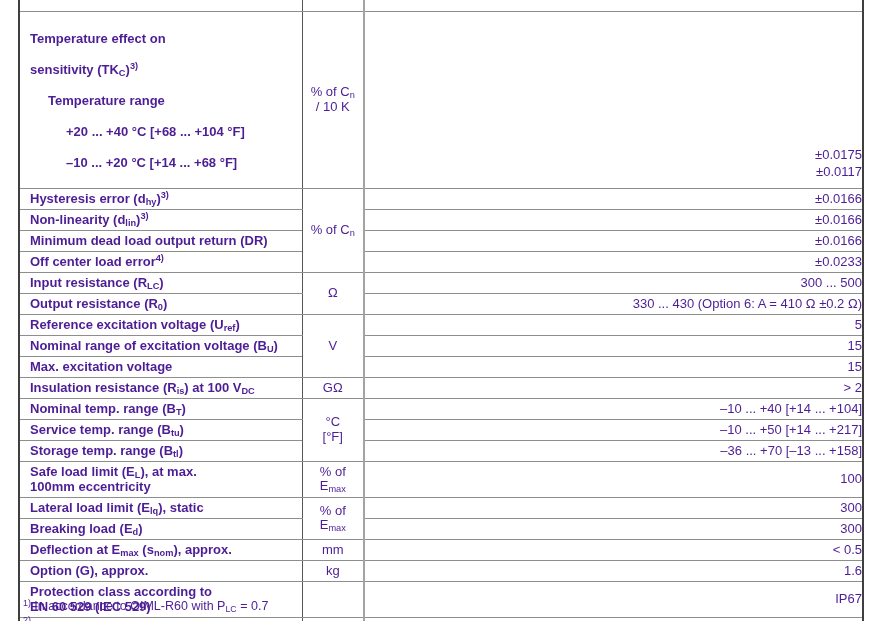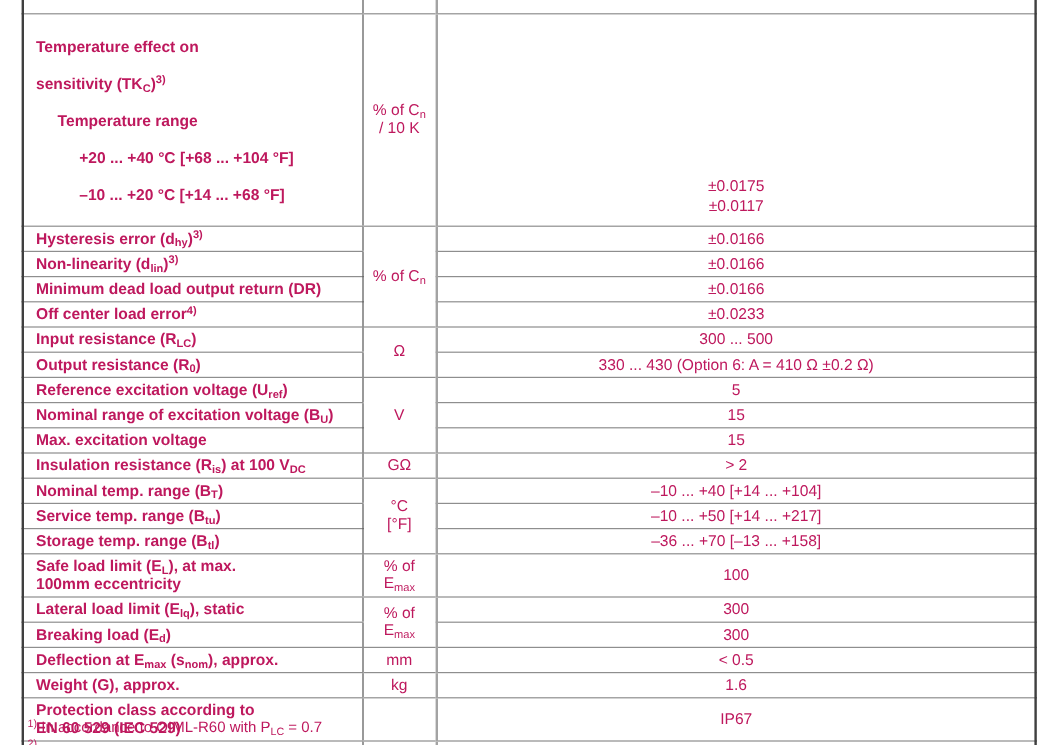--- a/index.html
+++ b/index.html
@@ -1,34 +1,34 @@
 <!DOCTYPE html>
 <html><head>
 <meta charset="utf-8">
 <style>
   html,body { margin:0; padding:0; }
   .page {
     position:relative; width:871px; height:621px; background:#ffffff;
-    overflow:hidden; font-family:"Liberation Sans", sans-serif; color:#be185d;
+    overflow:hidden; font-family:"Liberation Sans", sans-serif; color:#4c1d95;
   }
   table.spec {
     position:absolute; left:18px; top:0; width:844px;
     border-collapse:collapse; table-layout:fixed;
     border:2px solid #3f3f3f; border-top:none;
   }
   td {
     border-bottom:1px solid #8e8e8e;
     padding:0; vertical-align:middle; font-size:13px; overflow:hidden;
   }
   td.p { font-weight:bold; padding:2px 6px 2px 10px; white-space:pre-line; line-height:15.5px; }
   td.u {
     border-left:1px solid #565656; border-right:2px solid #a3a3a3;
     text-align:center; white-space:pre-line; line-height:14.5px; font-weight:normal;
   }
-  td.v { text-align:center; white-space:pre-line; font-weight:normal; line-height:16px; }
+  td.v { text-align:right; white-space:pre-line; font-weight:normal; line-height:16px; }
   tr.std  td.p { height:16px; }
   tr.big  td.p { height:89px; vertical-align:top; padding-top:3px; }
   tr.part td   { height:7px; }
   tr.h35  td.p { height:30px; }
   tr.h65  td.p { height:60px; vertical-align:top; padding-top:3px; }
   td.p .line  { line-height:15.6px; }
   td.p .ind1  { padding-left:18px; }
   td.p .ind2  { padding-left:36px; }
   td.vbottom  { vertical-align:bottom; padding-bottom:8px; line-height:17px; }
   td.vmat     { line-height:19.3px; }
@@ -150,21 +150,21 @@
         <td class="v">300</td>
       </tr>
 
       <tr class="std">
         <td class="p">Deflection at E<sub>max</sub> (s<sub>nom</sub>), approx.</td>
         <td class="u">mm</td>
         <td class="v">&lt; 0.5</td>
       </tr>
 
       <tr class="std">
-        <td class="p">Weight (G), approx.</td>
+        <td class="p">Option (G), approx.</td>
         <td class="u">kg</td>
         <td class="v">1.6</td>
       </tr>
 
       <tr class="h35">
         <td class="p">Protection class according to
 EN 60 529 (IEC 529)</td>
         <td class="u"></td>
         <td class="v">IP67</td>
       </tr>

